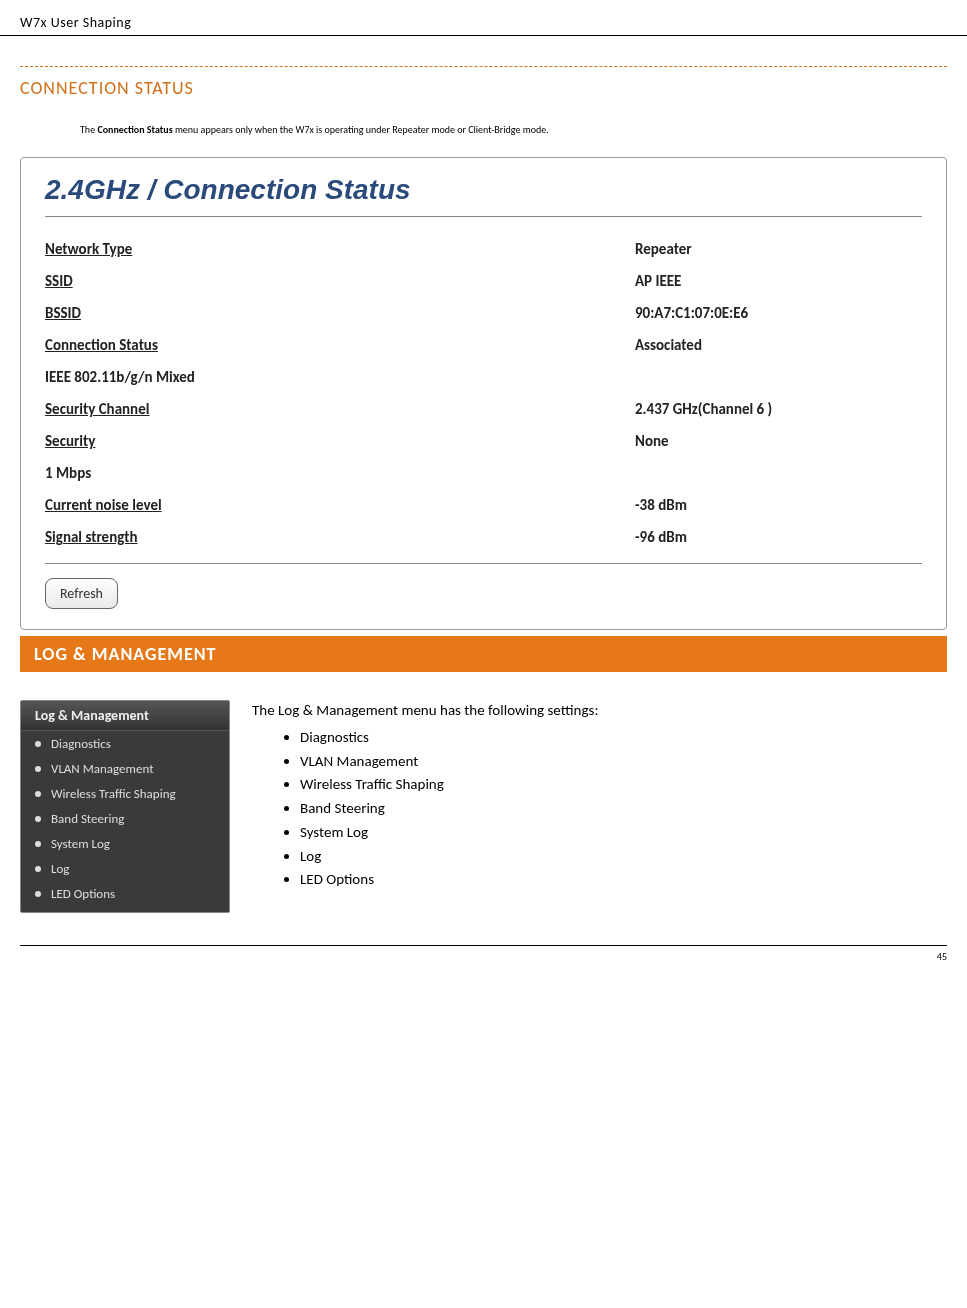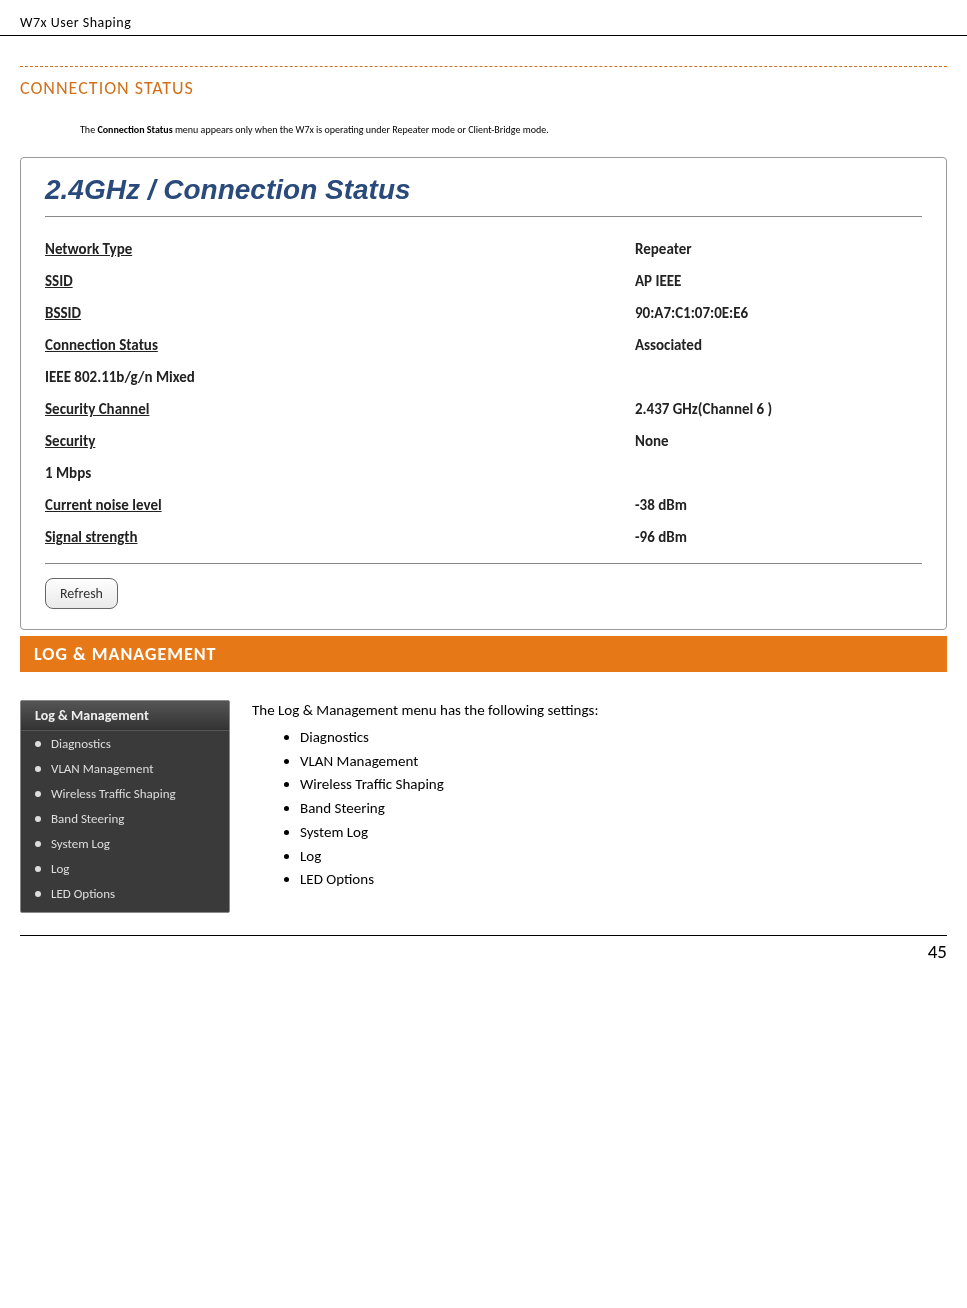--- a/index.html
+++ b/index.html
@@ -148,21 +148,21 @@
     padding-left: 48px;
     margin-top: 4px;
   }
   .bullets li {
     padding: 1px 0;
   }
   .footer {
     position: absolute;
     right: 20px;
     bottom: 10px;
-    font-size: 19px;
+    font-size: 10px;
     border-top: 1px solid #000;
     width: calc(100% - 40px);
     text-align: right;
     padding-top: 4px;
   }
 </style>
 </head>
 <body>
 
 <div class="header-area">

